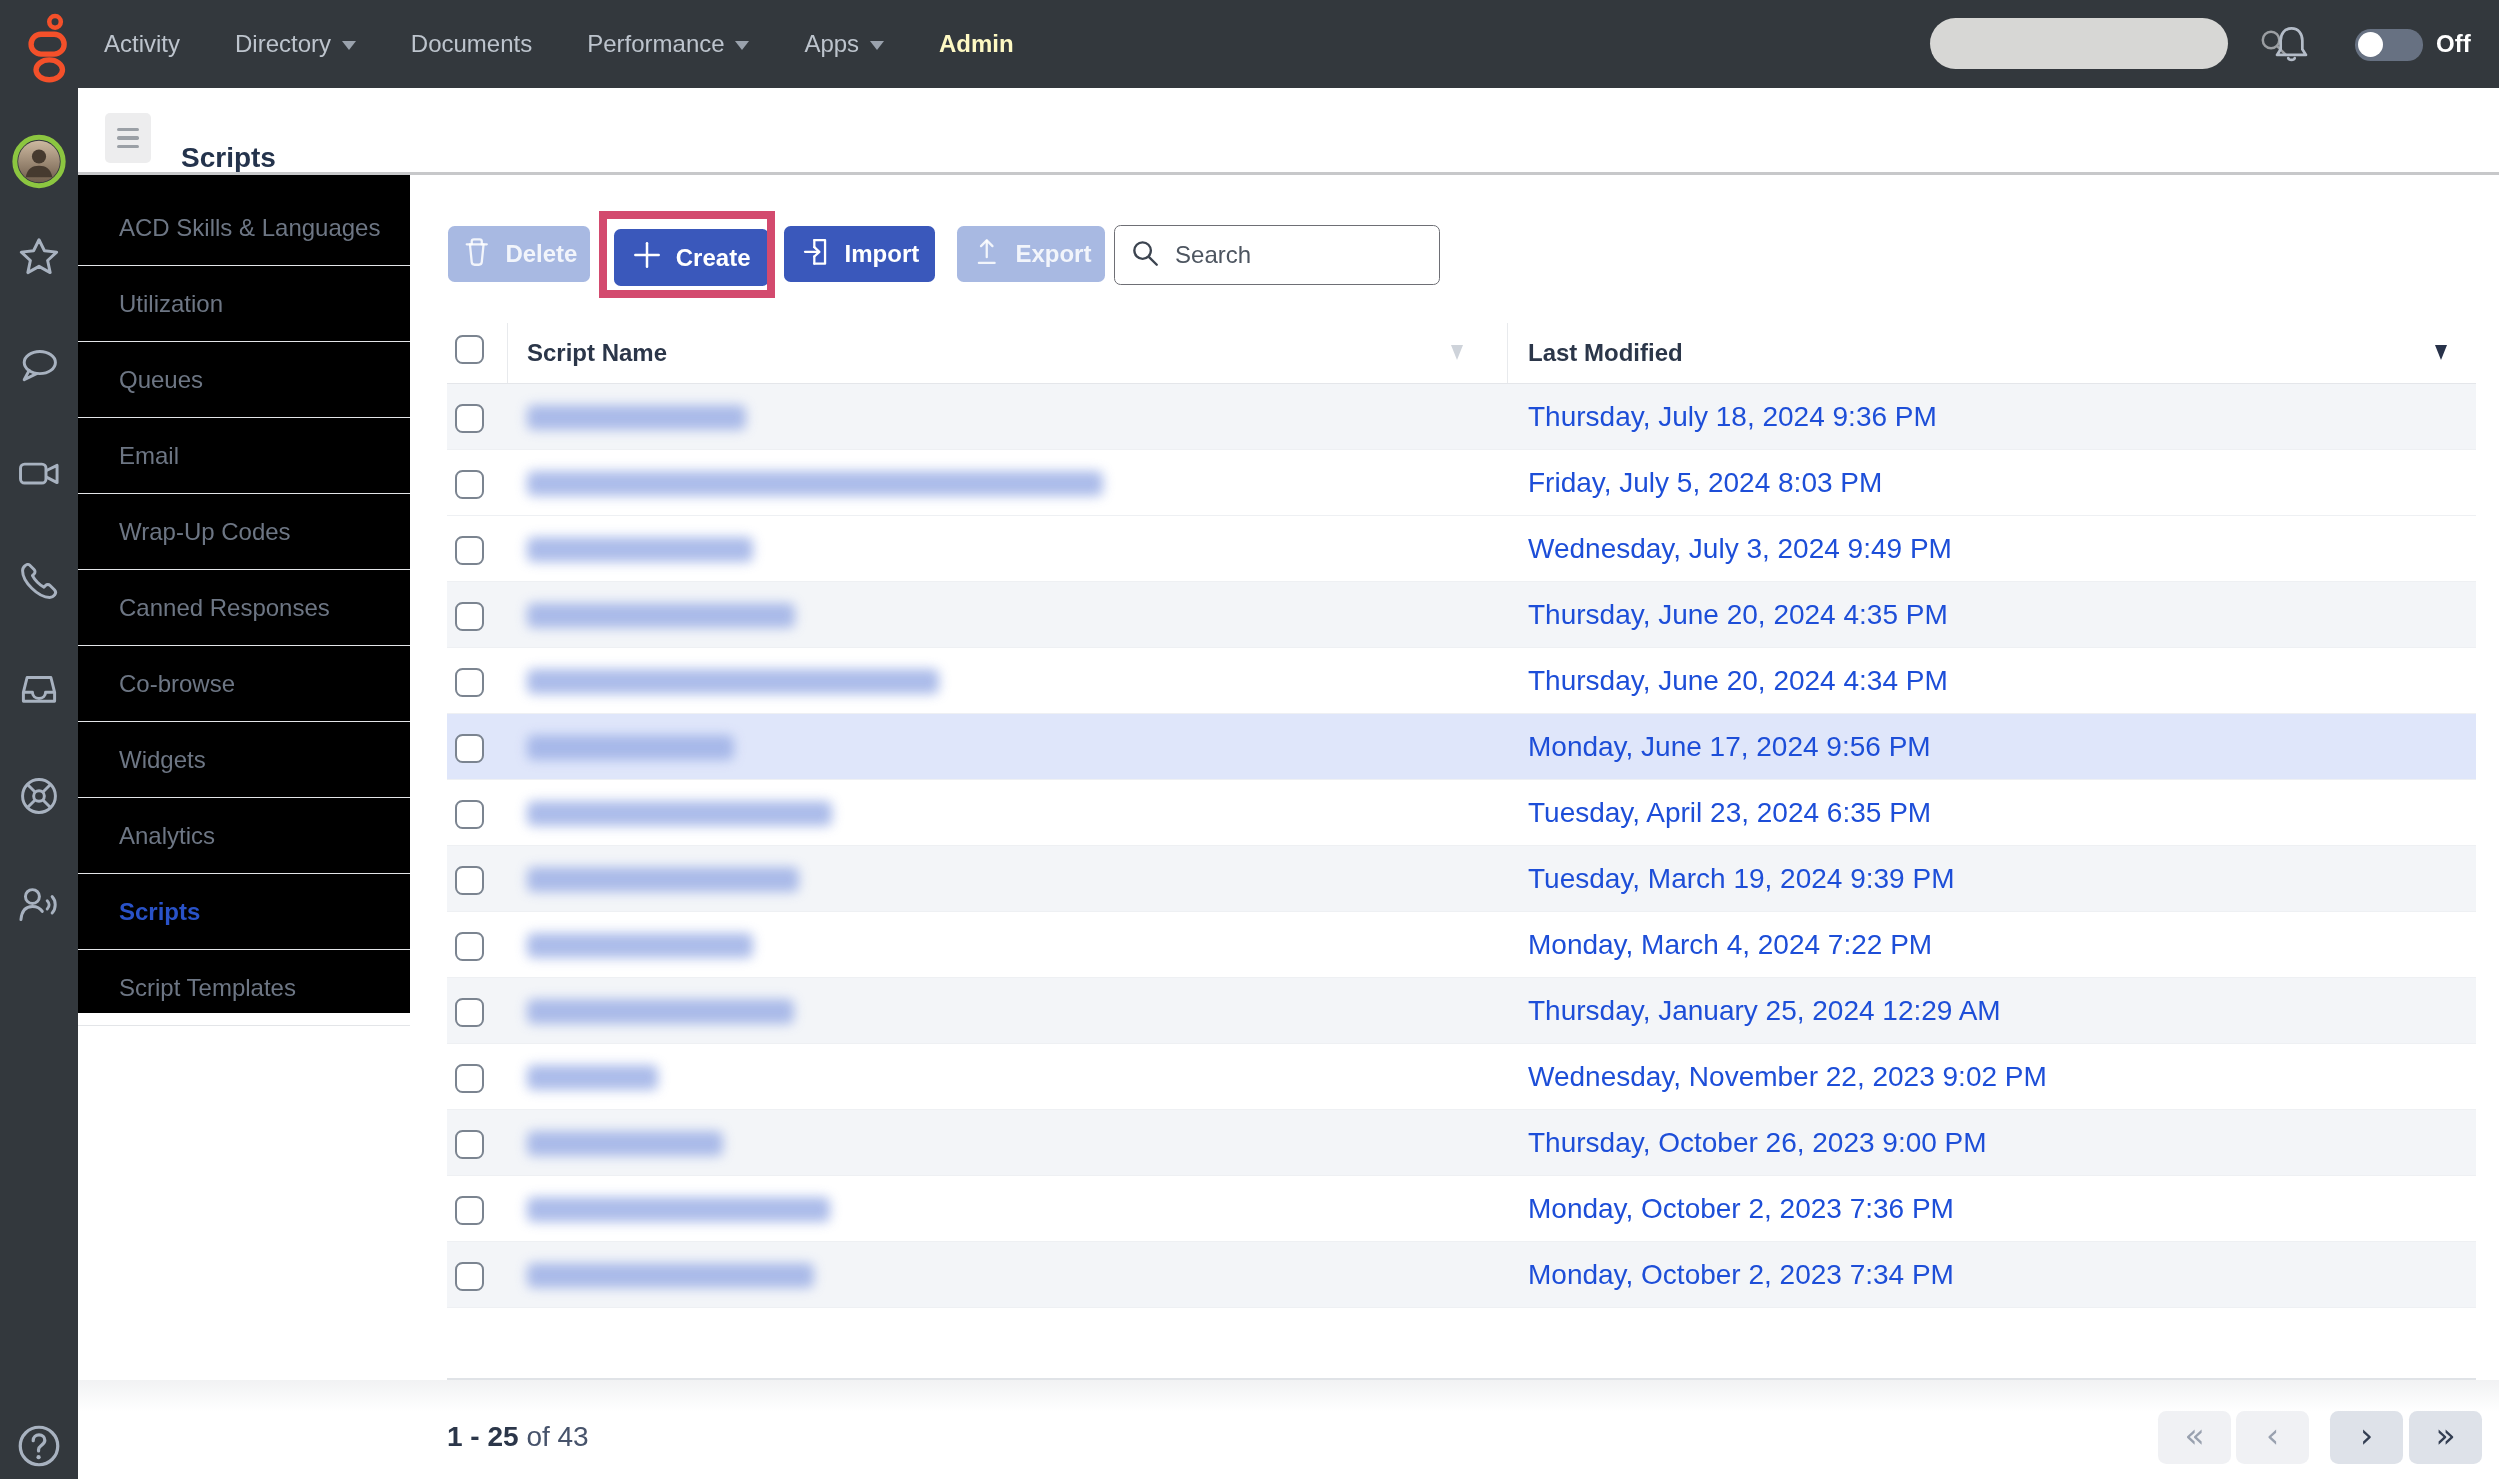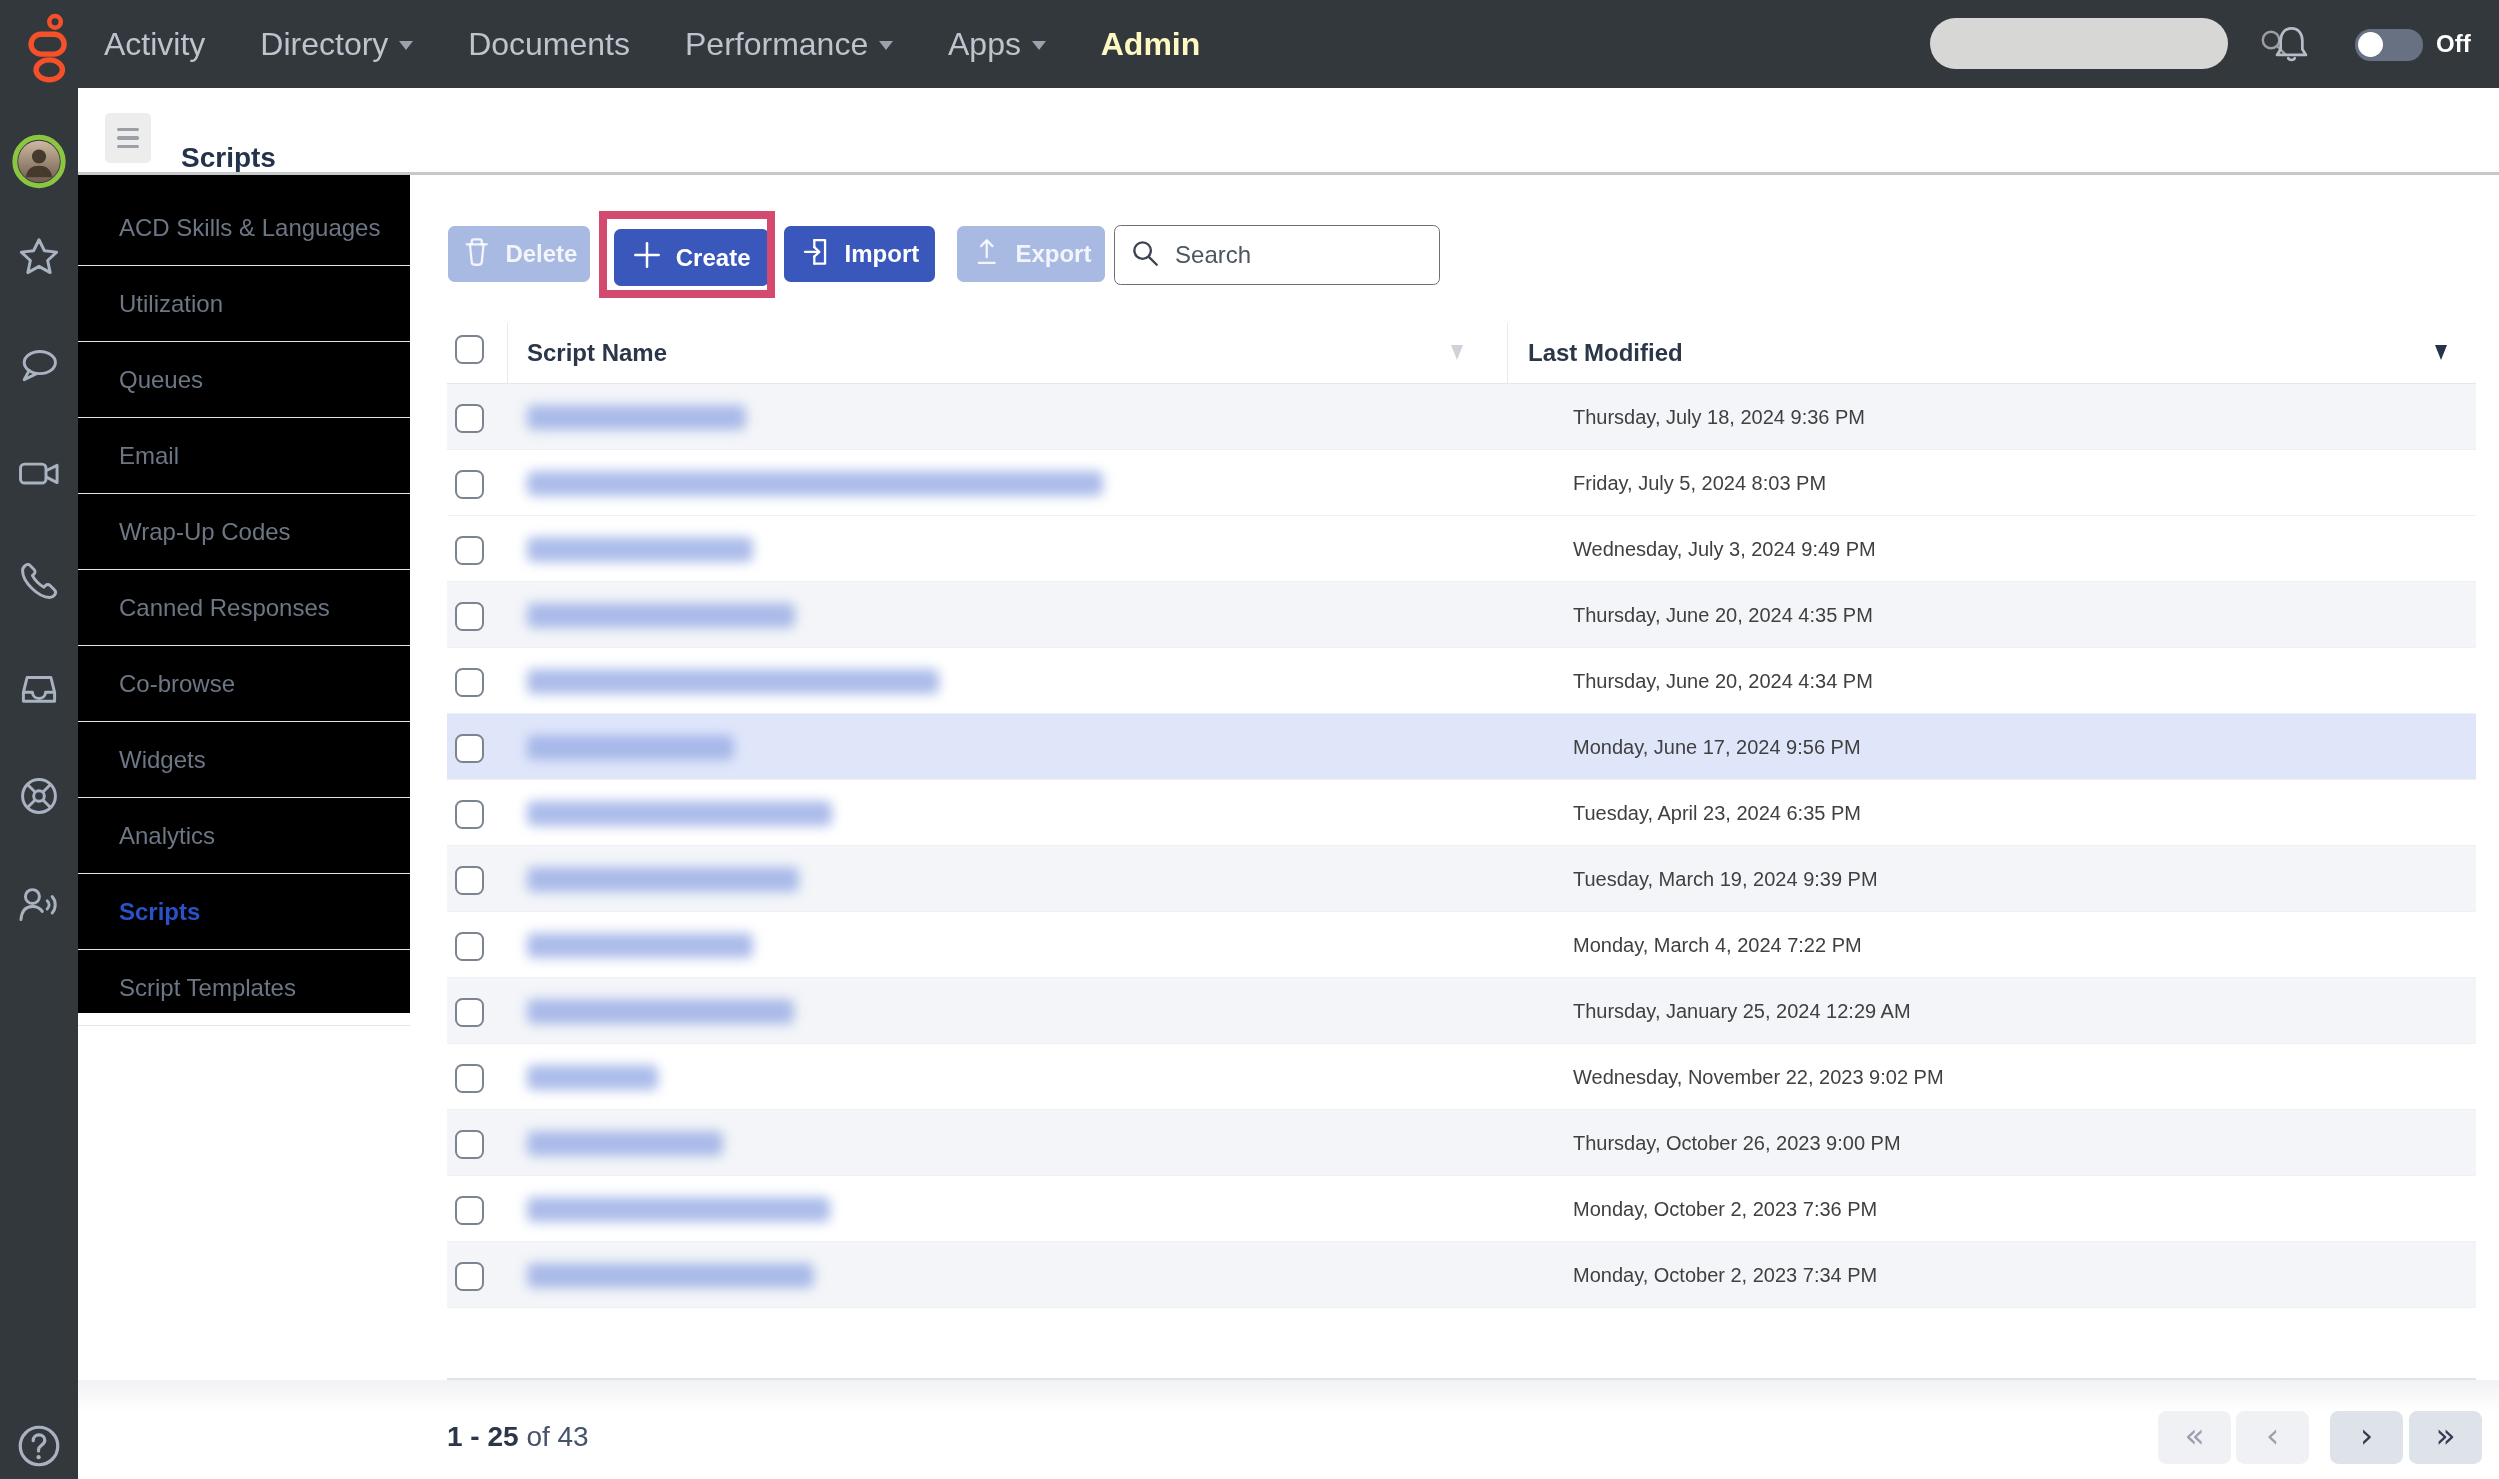--- a/index.html
+++ b/index.html
@@ -3,21 +3,21 @@
 <meta charset="utf-8">
 <style>
   html,body{margin:0;padding:0;background:#fff;}
   body{width:2500px;height:1479px;overflow:hidden;font-family:"Liberation Sans",sans-serif;}
   #app{position:relative;width:2500px;height:1479px;background:#fff;}
 
   
   .topbar{position:absolute;left:0;top:0;width:2500px;height:88px;background:#33383d;}
   .logo{position:absolute;left:11.6px;top:6.6px;width:58px;height:76px;}
   .nav{position:absolute;left:104px;top:0;height:88px;display:flex;align-items:center;gap:55px;}
-  .nav-item{display:flex;align-items:center;gap:10.8px;color:#bdc4cd;font-size:32px;cursor:pointer;white-space:nowrap;}
+  .nav-item{display:flex;align-items:center;gap:10.8px;color:#bdc4cd;font-size:24px;cursor:pointer;white-space:nowrap;}
   .nav-item.active{color:#fef9c3;font-weight:700;}
   .caret{width:0;height:0;border-left:7.5px solid transparent;border-right:7.5px solid transparent;border-top:9px solid #9aa2ad;margin-top:3.3px;}
   .global-search{position:absolute;left:1930px;top:18px;width:298px;height:51px;background:#d7d7d5;border-radius:26px;display:flex;align-items:center;}
   .global-search input{flex:1;height:100%;background:transparent;border:none;outline:none;padding:0 8.3px 0 23px;font-size:23px;color:#3a3f45;font-family:"Liberation Sans",sans-serif;}
   .global-search .mag{margin-right:16.6px;}
   .bell{position:absolute;left:2269px;top:21.5px;}
   .toggle{position:absolute;left:2355px;top:29px;width:68px;height:31.5px;background:#677182;border-radius:15.7px;cursor:pointer;}
   .knob{position:absolute;left:3.3px;top:3.3px;width:25px;height:25px;border-radius:50%;background:#ffffff;}
   .offqueue{position:absolute;left:2436px;top:0;height:88px;line-height:88px;color:#ffffff;font-size:24px;font-weight:600;}
 
@@ -59,21 +59,21 @@
   .tri.inactive{border-top:15.7px solid #ced3da;}
   .tri.active{border-top:15.7px solid #28324a;}
 
   .tbody{position:absolute;left:447px;top:384px;width:2029px;}
   .trow{position:relative;height:66px;border-bottom:0.8px solid #eef0f3;box-sizing:border-box;}
   .trow.odd{background:#f3f5f8;}
   .trow.even{background:#ffffff;}
   .trow.selected{background:#dfe6fa;}
   .trow .checkbox{left:7.5px;top:20px;}
   .name-blur{position:absolute;left:80px;top:21px;height:25px;border-radius:5.8px;background:#9db0e6;filter:blur(5.8px);opacity:.85;cursor:pointer;}
-  .cell-date{position:absolute;left:1126px;top:0;height:66px;line-height:66px;font-size:20px;color:#404040;white-space:nowrap;}
+  .cell-date{position:absolute;left:1081px;top:0;height:66px;line-height:66px;font-size:28px;color:#1d4ed8;white-space:nowrap;}
   .table-bottom{position:absolute;left:447px;top:1378px;width:2029px;height:1.7px;background:#e0e3e7;}
   .footer-shade{position:absolute;left:78px;right:0;top:1380px;height:31.5px;background:linear-gradient(180deg,rgba(60,70,90,.07),rgba(60,70,90,0));pointer-events:none;}
 
   
   .pager-info{position:absolute;left:447px;top:1408px;height:58px;line-height:58px;font-size:28px;color:#47536b;}
   .pager-info b{color:#2b3649;font-weight:700;}
   .pg{position:absolute;top:1411px;width:73px;height:53px;border:none;border-radius:8.3px;display:flex;align-items:center;justify-content:center;font-family:"DejaVu Sans",sans-serif;font-size:33px;cursor:pointer;padding:0 0 5px 0;}
   .pg.disabled{background:#f0f1f4;color:#99a1af;cursor:default;}
   .pg.enabled{background:#dee2e9;color:#333e52;}
   #pg-first{left:2158px;} #pg-prev{left:2236px;} #pg-next{left:2330px;} #pg-last{left:2409px;}

